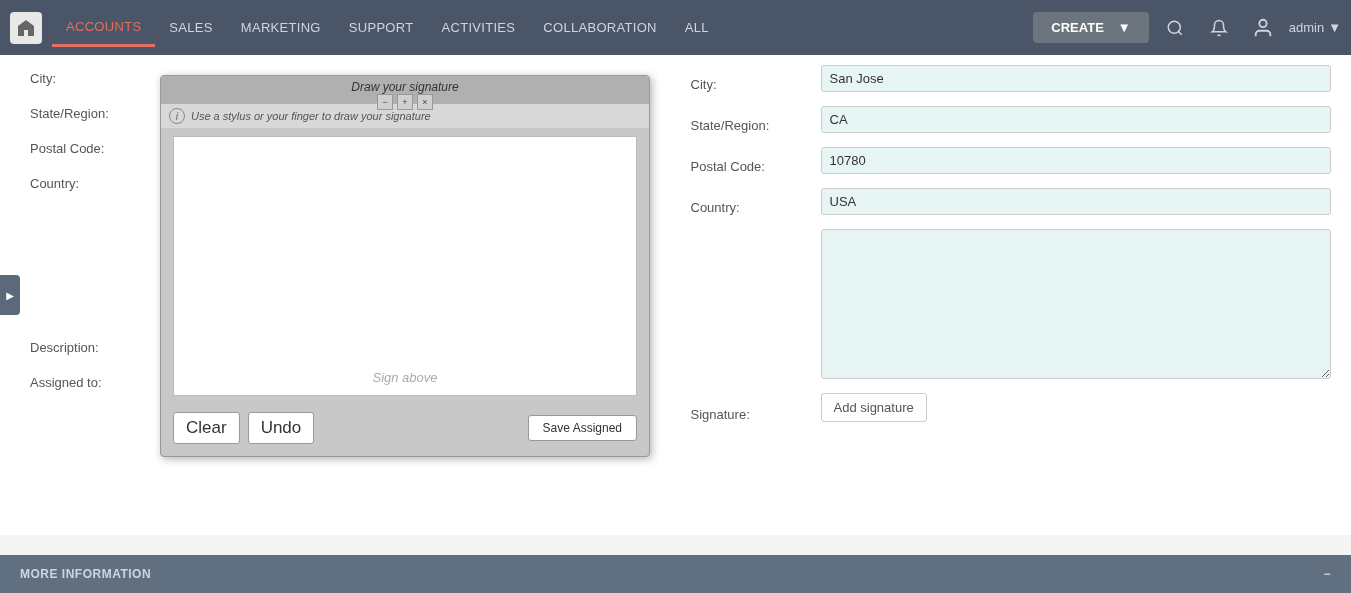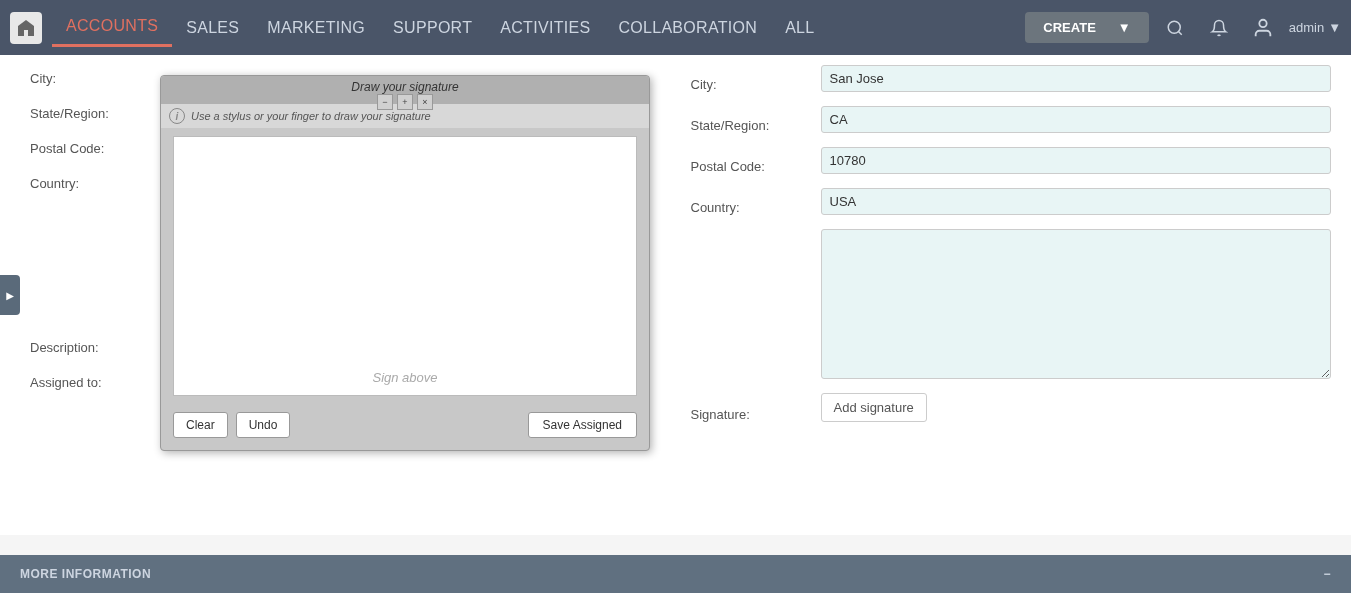--- a/index.html
+++ b/index.html
@@ -28,21 +28,21 @@
       align-items: center;
       gap: 0;
     }
     .nav-item {
       color: #cdd5e0;
       padding: 0 14px;
       height: 38px;
       display: flex;
       align-items: center;
       cursor: pointer;
-      font-size: 16px;
+      font-size: 13px;
       font-weight: 500;
       letter-spacing: 0.3px;
       text-transform: uppercase;
     }
     .nav-item.active { color: #e07060; border-bottom: 3px solid #e07060; }
 
     .nav-right {
       margin-left: auto;
       display: flex;
       align-items: center;
@@ -52,21 +52,21 @@
       background: #6c757d;
       color: white;
       border: none;
       padding: 8px 18px;
       border-radius: 4px;
       cursor: pointer;
       font-size: 13px;
       font-weight: bold;
       display: flex;
       align-items: center;
-      gap: 22px;
+      gap: 14px;
     }
     .nav-icon-btn {
       width: 36px; height: 36px;
       background: transparent;
       border: none;
       color: #cdd5e0;
       cursor: pointer;
       display: flex; align-items: center; justify-content: center;
       border-radius: 50%;
       font-size: 18px;
@@ -291,21 +291,21 @@
       display: flex;
       align-items: center;
       padding: 8px 12px 12px;
       gap: 8px;
     }
     .dialog-btn {
       background: white;
       border: 1px solid #999;
       border-radius: 3px;
       padding: 5px 12px;
-      font-size: 12px;
+      font-size: 17px;
       cursor: pointer;
       color: #333;
     }
     .dialog-btn-save {
       margin-left: auto;
       background: white;
       border: 1px solid #999;
       border-radius: 3px;
       padding: 5px 14px;
       font-size: 12px;

